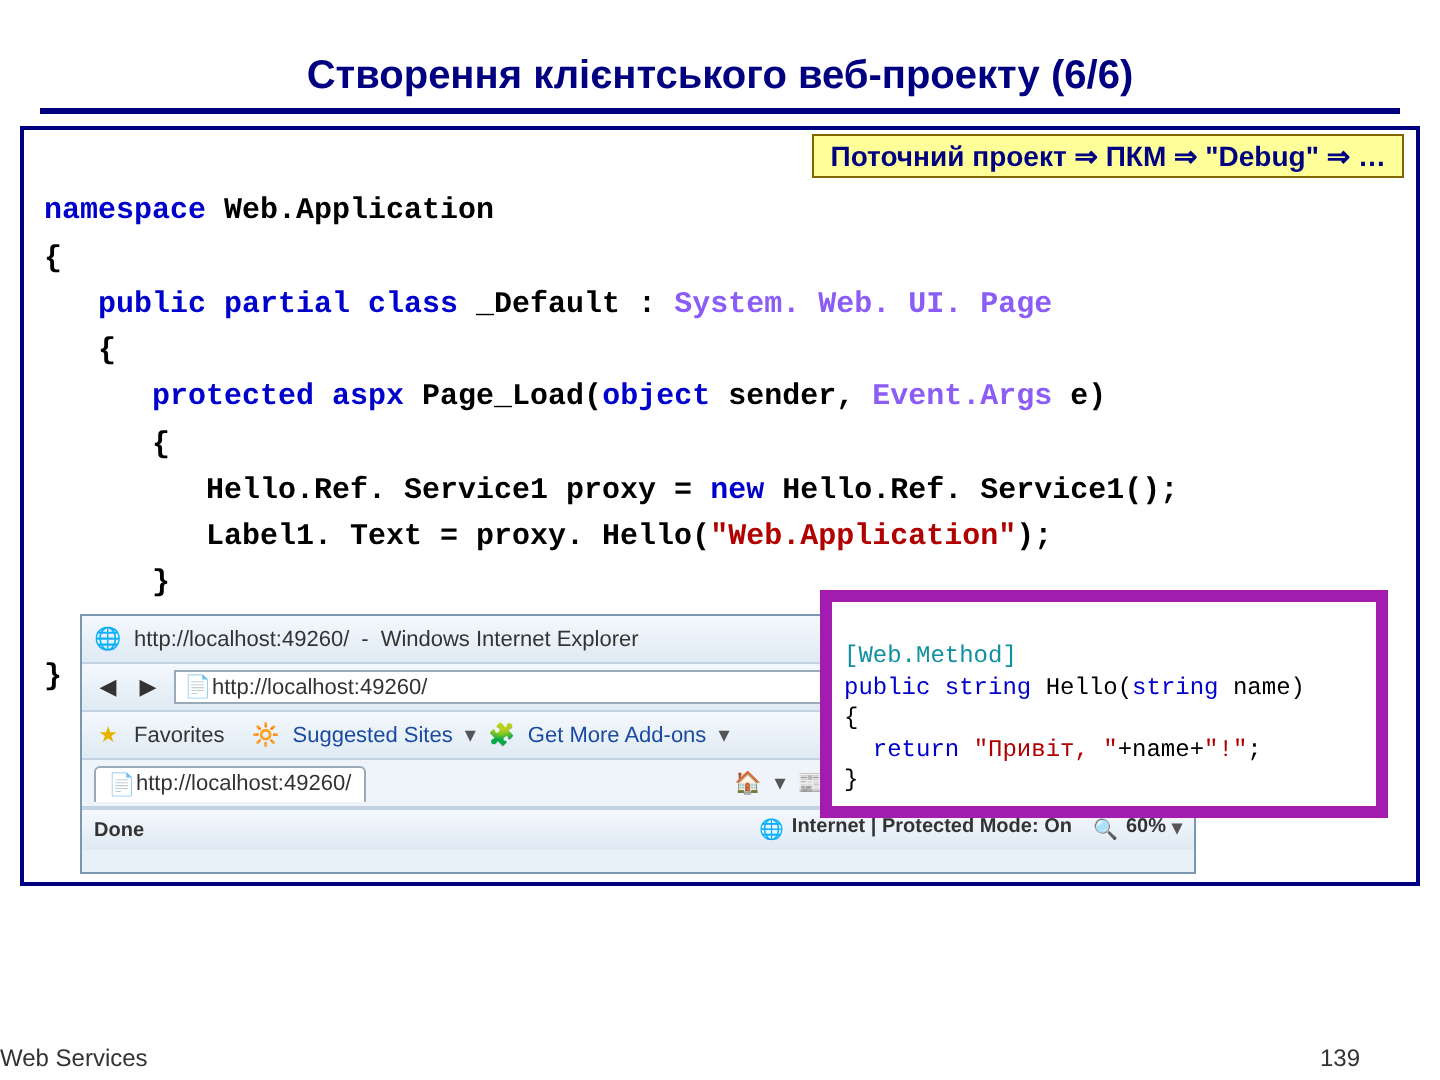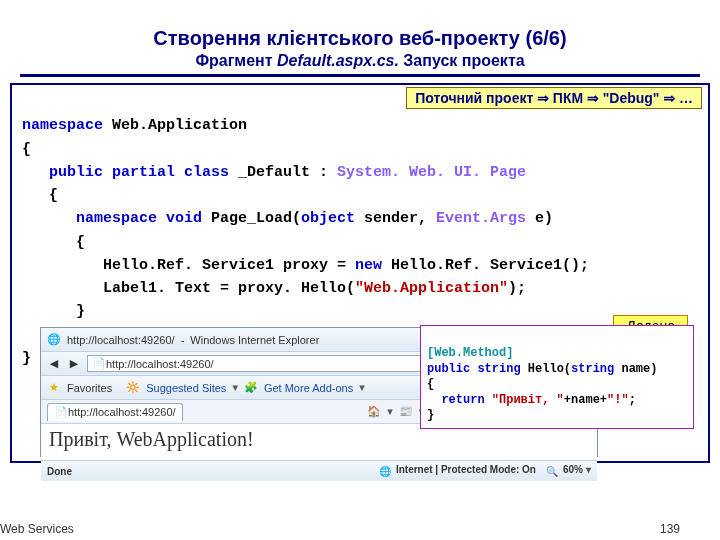--- a/index.html
+++ b/index.html
@@ -143,27 +143,27 @@
     background: linear-gradient(#f4f8fc, #dfeaf4);
     height: 18px;
     border-top: 1px solid #c3d2e2;
   }
   .br-status .seg { display: flex; gap: 3px; font-weight: bold; }
   .snippet-box {
     position: absolute;
     right: 14px;
     bottom: 32px;
     width: 260px;
-    border: 1px solid #a21caf;
+    border: 6px solid #a21caf;
     background: #fff;
     font-family: "Courier New", monospace;
     font-size: 12px;
     line-height: 1.3;
     padding: 4px 6px;
-    font-weight: bold;
+    font-weight: normal;
     z-index: 7;
     white-space: pre;
   }
   .sn-attr { color: #1090a0; }
   .sn-kw { color: #0000cc; }
   .sn-str { color: #b00000; }
   .footer {
     position: absolute;
     bottom: 4px;
     width: 100%;
@@ -178,38 +178,35 @@
     position: absolute;
     left: 0; right: 0;
     text-align: left;
   }
 </style>
 </head>
 <body>
 
 <div class="slide-title">
   <div class="title-main">Створення клієнтського веб-проекту  (6/6)</div>
-  <div class="title-sub">
-    <span>Фрагмент </span><span class="italic">Default.aspx.cs.</span><span> Запуск проекта</span>
-  </div>
 </div>
 <div class="title-rule"></div>
 
 <div class="content-box">
 
   <div class="hint-box">
     <span>Поточний проект </span><span class="arrow">⇒</span><span> ПКМ </span><span class="arrow">⇒</span><span> "</span><span class="italic">Debug</span><span>" </span><span class="arrow">⇒</span><span> …</span>
   </div>
 
   <div class="code">
 <span class="kw">namespace</span><span class="plain"> Web.Application</span>
 <span class="plain">{</span>
 <span class="kw">   public partial class</span><span class="plain"> _Default : </span><span class="typ">System. Web. UI. Page</span>
 <span class="plain">   {</span>
-<span class="kw">      namespace void</span><span class="plain"> Page_Load(</span><span class="kw">object</span><span class="plain"> sender, </span><span class="typ">Event.Args</span><span class="plain"> e)</span>
+<span class="kw">      protected aspx</span><span class="plain"> Page_Load(</span><span class="kw">object</span><span class="plain"> sender, </span><span class="typ">Event.Args</span><span class="plain"> e)</span>
 <span class="plain">      {</span>
 <span class="plain">         Hello.Ref. Service1 proxy = </span><span class="kw">new</span><span class="plain"> Hello.Ref. Service1();</span>
 <span class="plain">         Label1. Text = proxy. Hello(</span><span class="str">"Web.Application"</span><span class="plain">);</span>
 <span class="plain">      }</span>
 <span class="plain">   }</span>
 <span class="plain">}</span></div>
 
   <div class="added-badge">Додано</div>
 
   <div class="browser">
@@ -253,21 +250,20 @@
         <span class="br-dd">▾</span>
       <span class="br-icon">✉</span>
         <span class="br-dd">▾</span>
       <span>Page</span>
         <span class="br-dd">▾</span>
       <span>Safety</span>
         <span class="br-dd">▾</span>
       <span>Tools</span>
         <span class="br-dd">▾</span>
     </div>
-    <div class="br-content">Привіт, WebApplication!</div>
     <div class="br-status">
       <span class="seg">
           <span>Done</span>
         </span>
       <span style="flex:1"></span>
       <span class="seg">
           <span class="br-icon">🌐</span>
           <span>Internet | Protected Mode: On</span>
         </span>
       <span class="seg">

